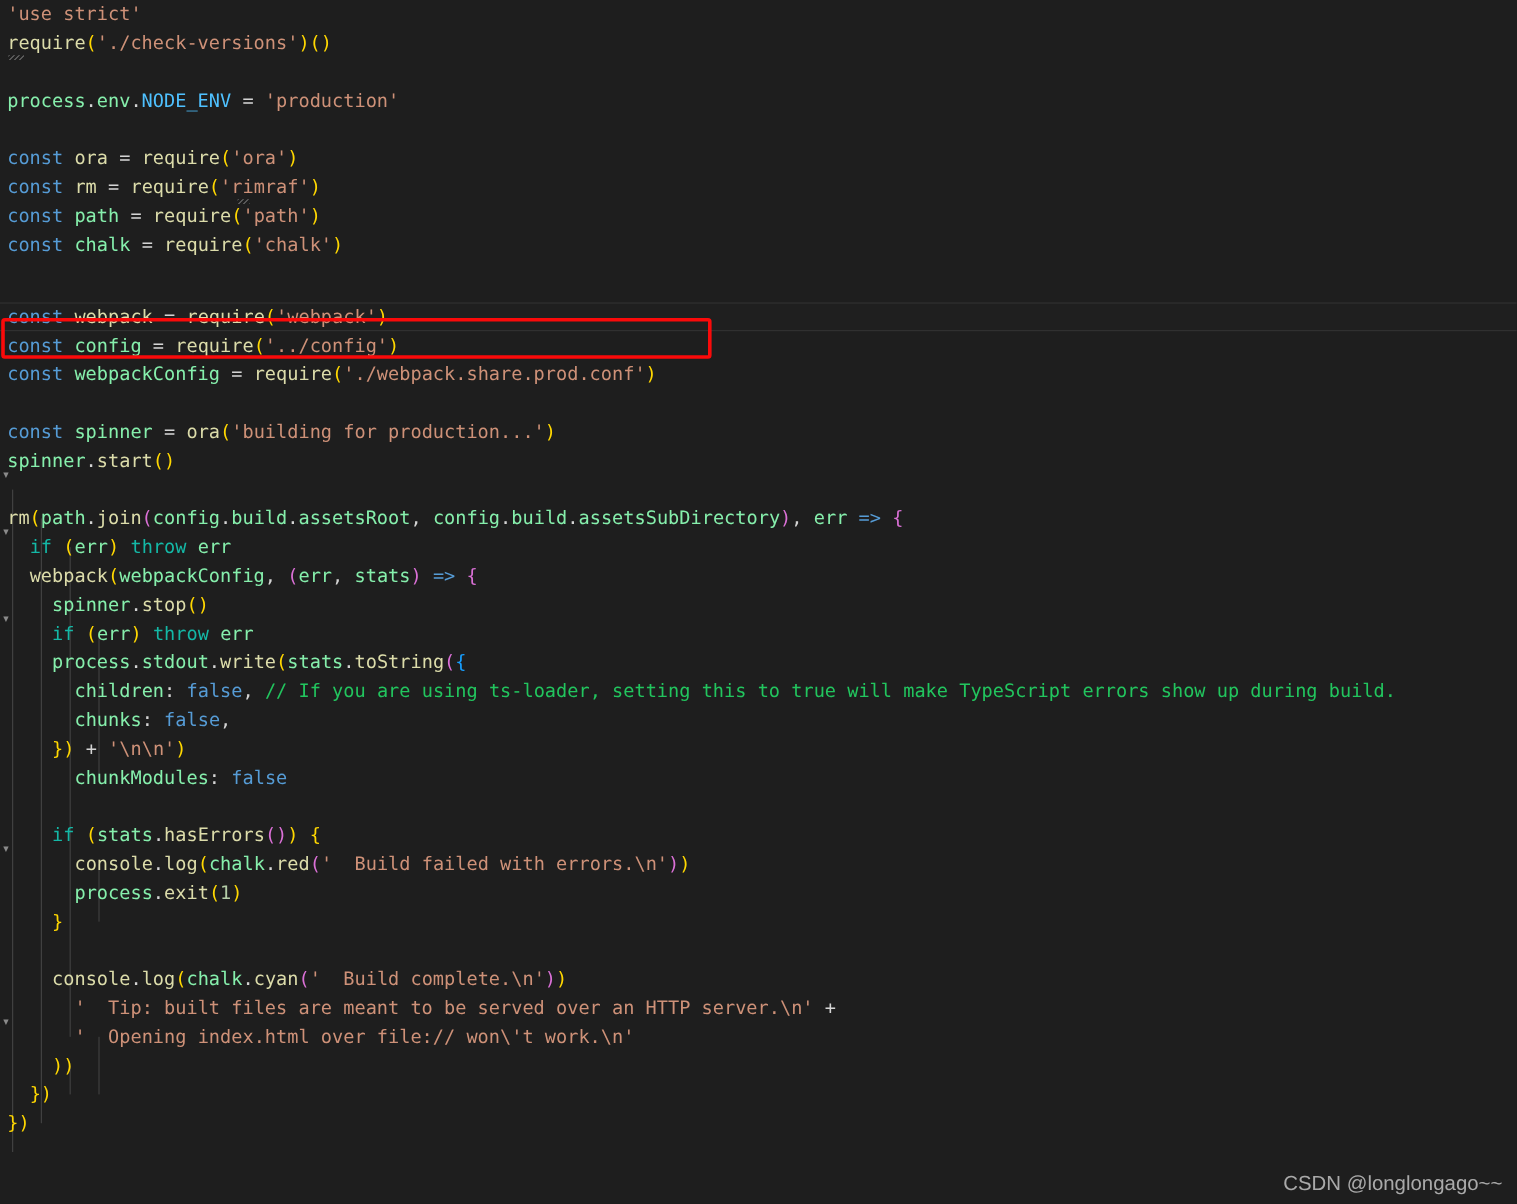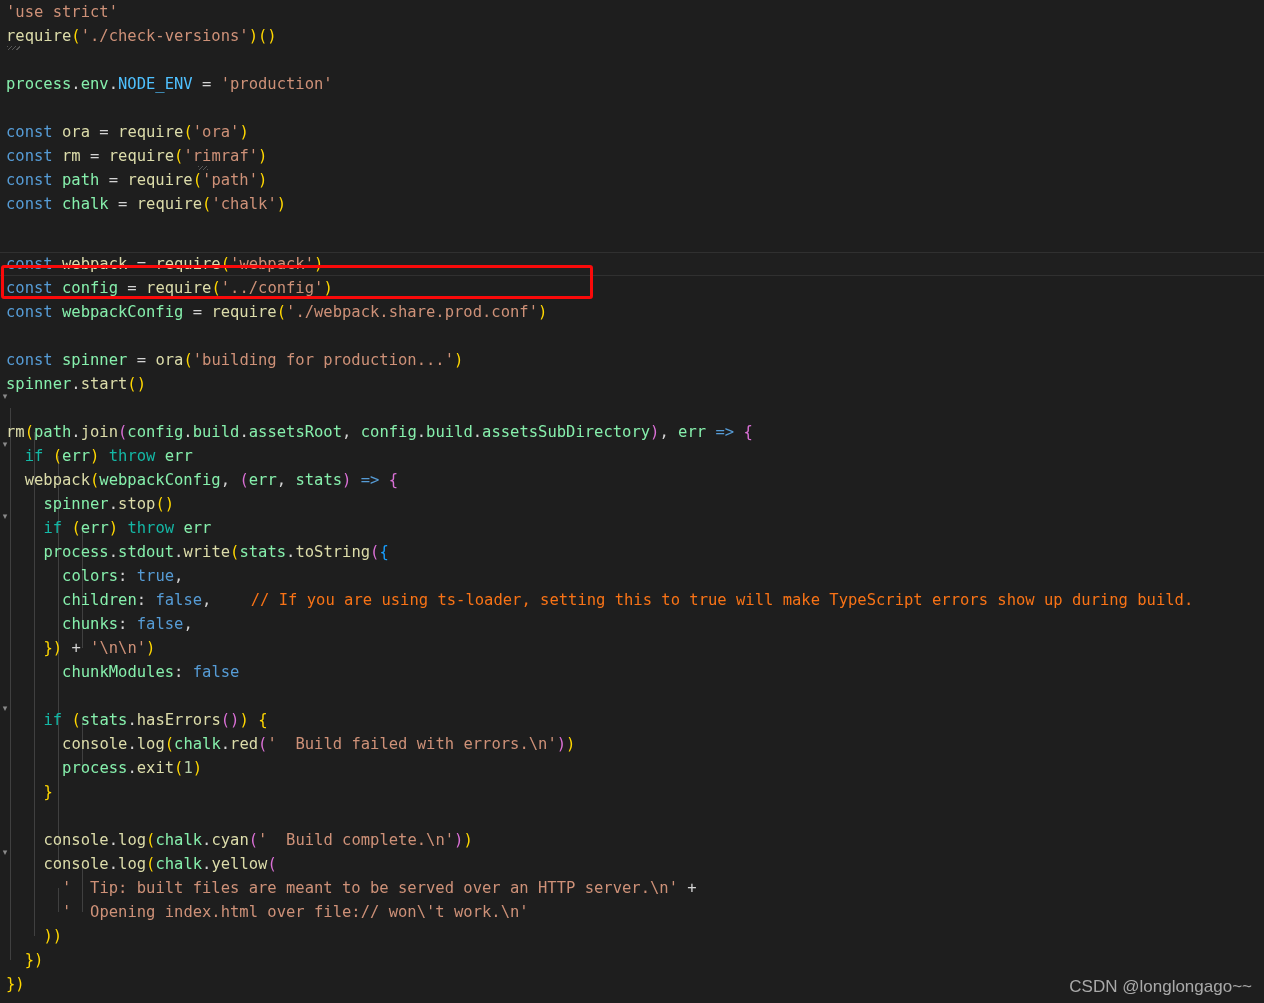--- a/index.html
+++ b/index.html
@@ -69,21 +69,21 @@
     opacity:.55;
   }
   
   .kw   {color:#569cd6;}           
   .ctl  {color:#14b8a6;}           
   .var  {color:#86efac;}           
   .cst  {color:#4fc1ff;}           
   .fn   {color:#dcdcaa;}           
   .str  {color:#ce9178;}           
   .num  {color:#b5cea8;}           
-  .cmt  {color:#f97316;margin-left:30px;}           
+  .cmt  {color:#22c55e;}           
   .op   {color:#d4d4d4;}           
   .p0   {color:#ffd700;}           
   .p1   {color:#da70d6;}           
   .p2   {color:#179fff;}
 </style>
 </head>
 <body>
 
 <div id="editor">
 
@@ -119,33 +119,31 @@
       <div class="row">&nbsp;</div>
       <div class="row"><span class="kw">const</span><span class="op"> </span><span class="var">spinner</span><span class="op"> </span><span class="op">=</span><span class="op"> </span><span class="fn">ora</span><span class="p0">(</span><span class="str">'building for production...'</span><span class="p0">)</span></div>
       <div class="row"><span class="var">spinner</span><span class="op">.</span><span class="fn">start</span><span class="p0">(</span><span class="p0">)</span></div>
       <div class="row">&nbsp;</div>
       <div class="row"><span class="fn">rm</span><span class="p0">(</span><span class="var">path</span><span class="op">.</span><span class="fn">join</span><span class="p1">(</span><span class="var">config</span><span class="op">.</span><span class="var">build</span><span class="op">.</span><span class="var">assetsRoot</span><span class="op">,</span><span class="op"> </span><span class="var">config</span><span class="op">.</span><span class="var">build</span><span class="op">.</span><span class="var">assetsSubDirectory</span><span class="p1">)</span><span class="op">,</span><span class="op"> </span><span class="var">err</span><span class="op"> </span><span class="kw">=&gt;</span><span class="op"> </span><span class="p1">{</span></div>
       <div class="row"><span class="op"> </span><span class="op"> </span><span class="ctl">if</span><span class="op"> </span><span class="p0">(</span><span class="var">err</span><span class="p0">)</span><span class="op"> </span><span class="ctl">throw</span><span class="op"> </span><span class="var">err</span></div>
       <div class="row"><span class="op"> </span><span class="op"> </span><span class="fn">webpack</span><span class="p0">(</span><span class="var">webpackConfig</span><span class="op">,</span><span class="op"> </span><span class="p1">(</span><span class="var">err</span><span class="op">,</span><span class="op"> </span><span class="var">stats</span><span class="p1">)</span><span class="op"> </span><span class="kw">=&gt;</span><span class="op"> </span><span class="p1">{</span></div>
       <div class="row"><span class="op"> </span><span class="op"> </span><span class="op"> </span><span class="op"> </span><span class="var">spinner</span><span class="op">.</span><span class="fn">stop</span><span class="p0">(</span><span class="p0">)</span></div>
       <div class="row"><span class="op"> </span><span class="op"> </span><span class="op"> </span><span class="op"> </span><span class="ctl">if</span><span class="op"> </span><span class="p0">(</span><span class="var">err</span><span class="p0">)</span><span class="op"> </span><span class="ctl">throw</span><span class="op"> </span><span class="var">err</span></div>
       <div class="row"><span class="op"> </span><span class="op"> </span><span class="op"> </span><span class="op"> </span><span class="var">process</span><span class="op">.</span><span class="var">stdout</span><span class="op">.</span><span class="fn">write</span><span class="p0">(</span><span class="var">stats</span><span class="op">.</span><span class="fn">toString</span><span class="p1">(</span><span class="p2">{</span></div>
-      <div class="row"><span class="op"> </span><span class="op"> </span><span class="op"> </span><span class="op"> </span><span class="op"> </span><span class="op"> </span><span class="var">colors</span><span class="op">:</span><span class="op"> </span><span class="kw">true</span><span class="op">,</span></div>
       <div class="row"><span class="op"> </span><span class="op"> </span><span class="op"> </span><span class="op"> </span><span class="op"> </span><span class="op"> </span><span class="var">children</span><span class="op">:</span><span class="op"> </span><span class="kw">false</span><span class="op">,</span><span class="op"> </span><span class="cmt">// If you are using ts-loader, setting this to true will make TypeScript errors show up during build.</span></div>
       <div class="row"><span class="op"> </span><span class="op"> </span><span class="op"> </span><span class="op"> </span><span class="op"> </span><span class="op"> </span><span class="var">chunks</span><span class="op">:</span><span class="op"> </span><span class="kw">false</span><span class="op">,</span></div>
       <div class="row"><span class="op"> </span><span class="op"> </span><span class="op"> </span><span class="op"> </span><span class="p0">}</span><span class="p0">)</span><span class="op"> </span><span class="op">+</span><span class="op"> </span><span class="str">'\n\n'</span><span class="p0">)</span></div>
       <div class="row"><span class="op"> </span><span class="op"> </span><span class="op"> </span><span class="op"> </span><span class="op"> </span><span class="op"> </span><span class="var">chunkModules</span><span class="op">:</span><span class="op"> </span><span class="kw">false</span></div>
       <div class="row">&nbsp;</div>
       <div class="row"><span class="op"> </span><span class="op"> </span><span class="op"> </span><span class="op"> </span><span class="ctl">if</span><span class="op"> </span><span class="p0">(</span><span class="var">stats</span><span class="op">.</span><span class="fn">hasErrors</span><span class="p1">(</span><span class="p1">)</span><span class="p0">)</span><span class="op"> </span><span class="p0">{</span></div>
       <div class="row"><span class="op"> </span><span class="op"> </span><span class="op"> </span><span class="op"> </span><span class="op"> </span><span class="op"> </span><span class="fn">console</span><span class="op">.</span><span class="fn">log</span><span class="p0">(</span><span class="var">chalk</span><span class="op">.</span><span class="fn">red</span><span class="p1">(</span><span class="str">'  Build failed with errors.\n'</span><span class="p1">)</span><span class="p0">)</span></div>
       <div class="row"><span class="op"> </span><span class="op"> </span><span class="op"> </span><span class="op"> </span><span class="op"> </span><span class="op"> </span><span class="var">process</span><span class="op">.</span><span class="fn">exit</span><span class="p0">(</span><span class="num">1</span><span class="p0">)</span></div>
       <div class="row"><span class="op"> </span><span class="op"> </span><span class="op"> </span><span class="op"> </span><span class="p0">}</span></div>
       <div class="row">&nbsp;</div>
       <div class="row"><span class="op"> </span><span class="op"> </span><span class="op"> </span><span class="op"> </span><span class="fn">console</span><span class="op">.</span><span class="fn">log</span><span class="p0">(</span><span class="var">chalk</span><span class="op">.</span><span class="fn">cyan</span><span class="p1">(</span><span class="str">'  Build complete.\n'</span><span class="p1">)</span><span class="p0">)</span></div>
-      <div class="row"><span class="op"> </span><span class="op"> </span><span class="op"> </span><span class="op"> </span><span class="fn">console</span><span class="op">.</span><span class="fn">log</span><span class="p0">(</span><span class="var">chalk</span><span class="op">.</span><span class="fn">yellow</span><span class="p1">(</span></div>
       <div class="row"><span class="op"> </span><span class="op"> </span><span class="op"> </span><span class="op"> </span><span class="op"> </span><span class="op"> </span><span class="str">'  Tip: built files are meant to be served over an HTTP server.\n'</span><span class="op"> </span><span class="op">+</span></div>
       <div class="row"><span class="op"> </span><span class="op"> </span><span class="op"> </span><span class="op"> </span><span class="op"> </span><span class="op"> </span><span class="str">'  Opening index.html over file:// won\'t work.\n'</span></div>
       <div class="row"><span class="op"> </span><span class="op"> </span><span class="op"> </span><span class="op"> </span><span class="p0">)</span><span class="p0">)</span></div>
       <div class="row"><span class="op"> </span><span class="op"> </span><span class="p0">}</span><span class="p0">)</span></div>
       <div class="row"><span class="p0">}</span><span class="p0">)</span></div>
     </div>
 
   <div class="squig" style="left:7px;top:46px;width:13px;"></div>
   <div class="squig" style="left:198px;top:166px;width:10px;"></div>
 

